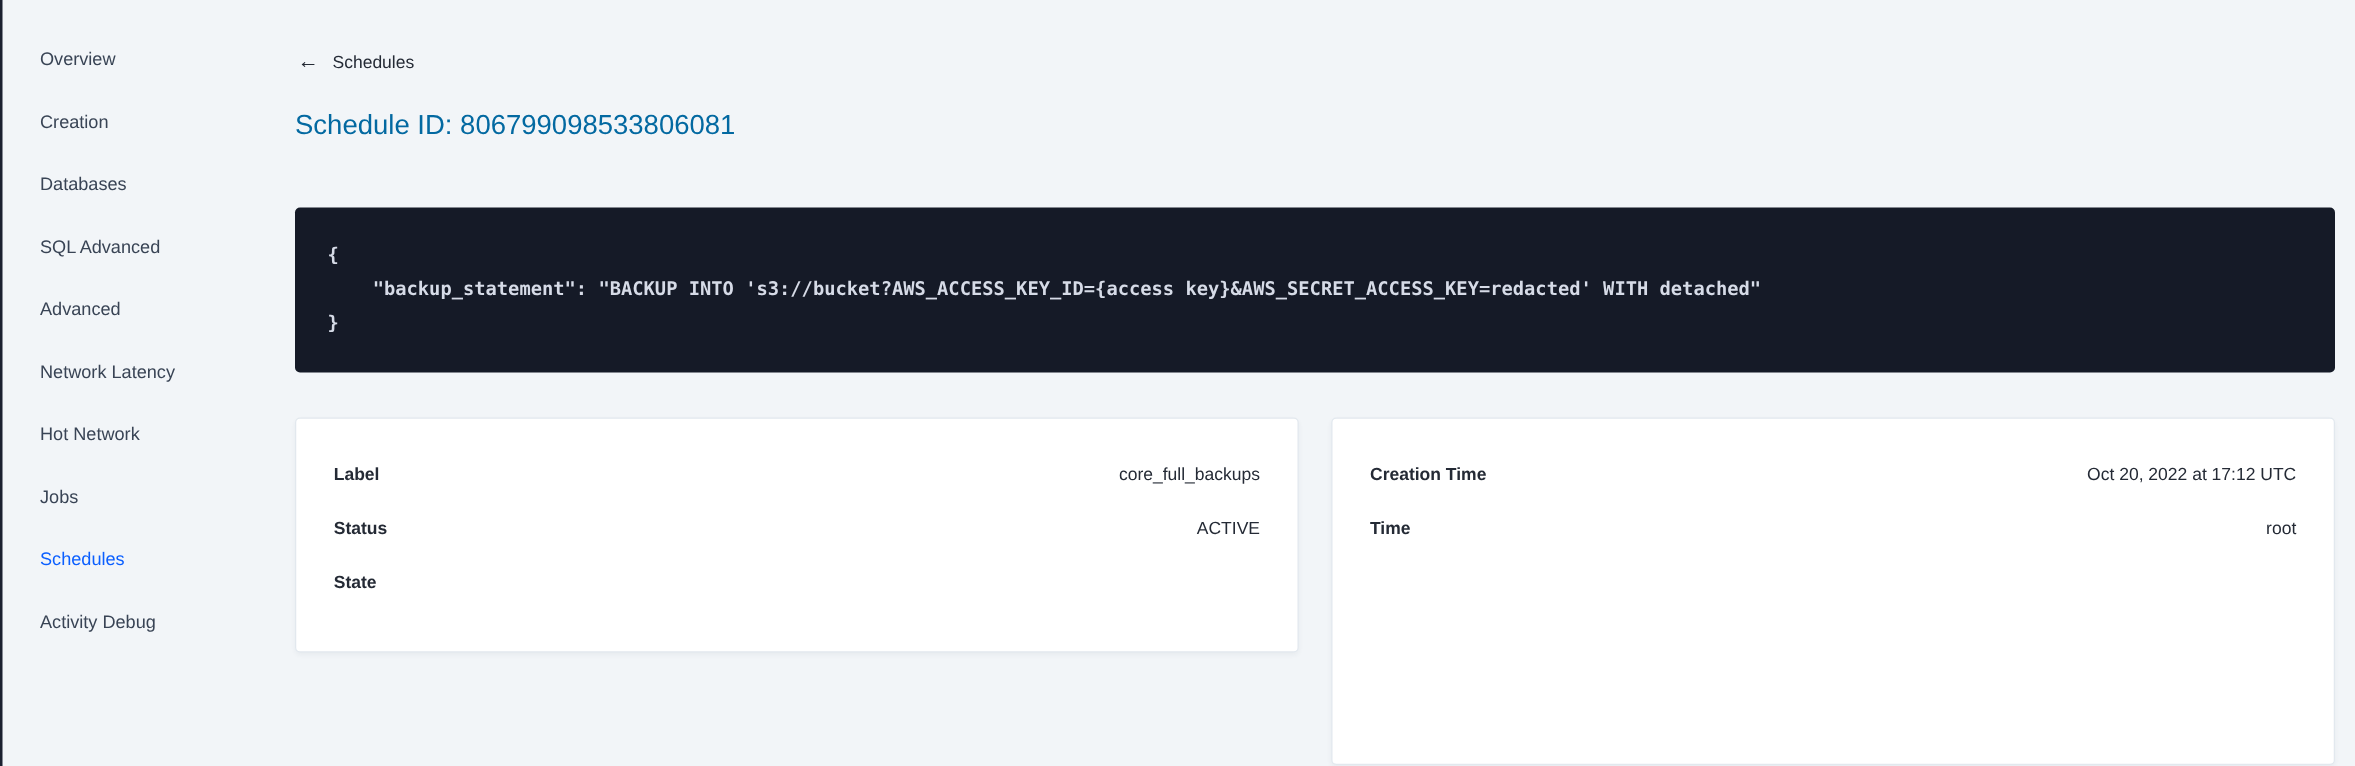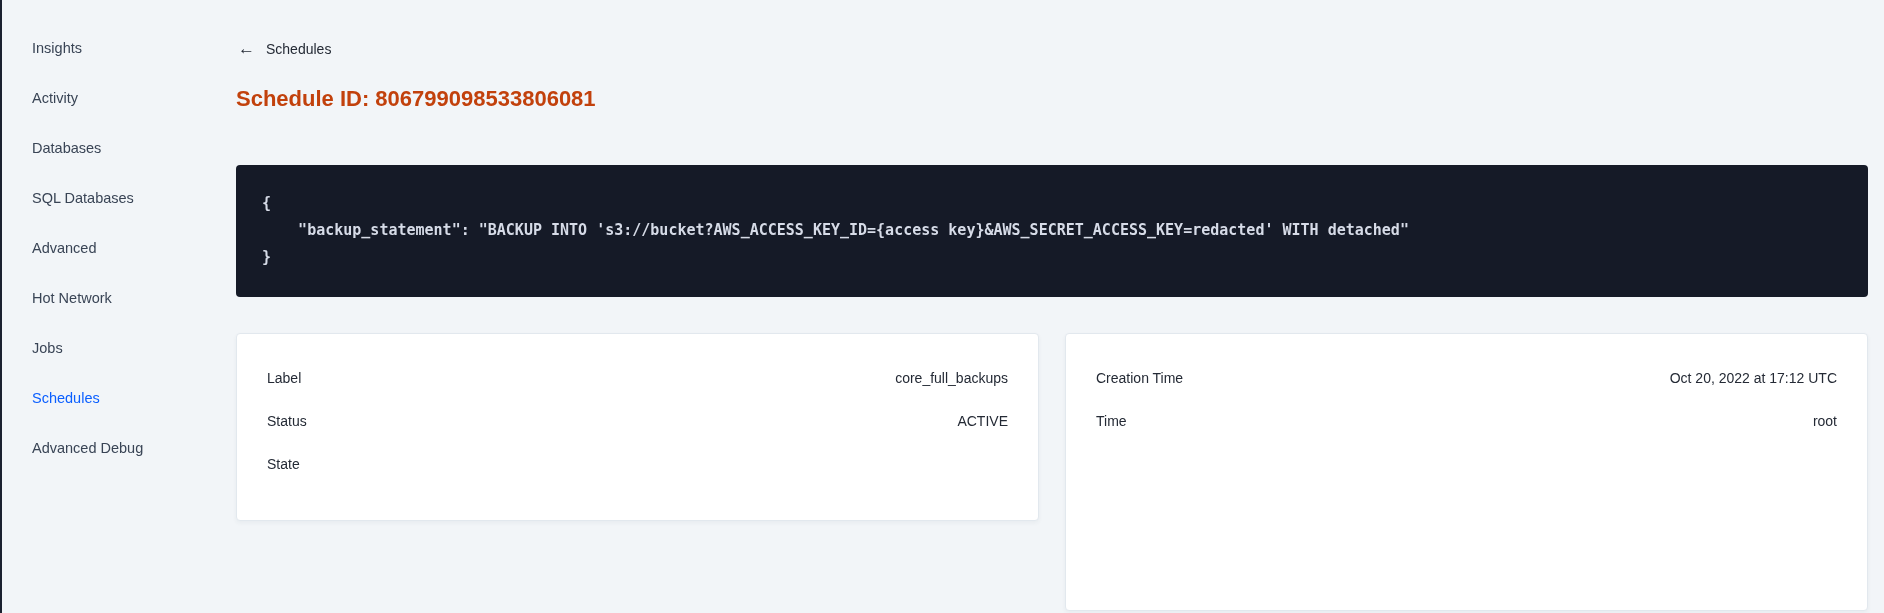--- a/index.html
+++ b/index.html
@@ -46,22 +46,22 @@
     color:#242a35;
     cursor:pointer;
     margin-top:4px;
     margin-left:2px;
   }
   .back-link .arrow { font-size:17px; line-height:1; color:#242a35; }
   .page-title {
     margin-top:26px;
     font-size:22px;
     line-height:30px;
-    font-weight:bold;
-    color:#c2410c;
+    font-weight:normal;
+    color:#0369a1;
   }
   .code-block {
     margin-top:51px;
     width:100%;
     height:132px;
     background:#151a27;
     border-radius:4px;
     padding:25px 20px 0 26px;
     font-family:"DejaVu Sans Mono", monospace;
     font-size:15px;
@@ -86,38 +86,39 @@
   }
   .card.left-card  { height:188px; }
   .card.right-card { height:278px; }
   .detail-row {
     display:flex;
     justify-content:space-between;
     align-items:center;
     height:43px;
     font-size:14px;
   }
-  .detail-label { font-weight:normal; color:#242a35; }
+  .detail-label { font-weight:bold; color:#242a35; }
   .detail-value { text-align:right; color:#242a35; }
 </style>
 </head>
 <body>
 
 <div class="left-edge"></div>
 
 <nav class="sidebar">
-    <div class="nav-item">Insights</div>
-    <div class="nav-item">Activity</div>
+    <div class="nav-item">Overview</div>
+    <div class="nav-item">Creation</div>
     <div class="nav-item">Databases</div>
-    <div class="nav-item">SQL Databases</div>
+    <div class="nav-item">SQL Advanced</div>
     <div class="nav-item">Advanced</div>
+    <div class="nav-item">Network Latency</div>
     <div class="nav-item">Hot Network</div>
     <div class="nav-item">Jobs</div>
     <div class="nav-item active">Schedules</div>
-    <div class="nav-item">Advanced Debug</div>
+    <div class="nav-item">Activity Debug</div>
   </nav>
 
 <main class="main">
 
   <div class="back-link">
     <span class="arrow">←</span>
     <span>Schedules</span>
   </div>
 
   <h1 class="page-title">Schedule ID: 806799098533806081</h1>

